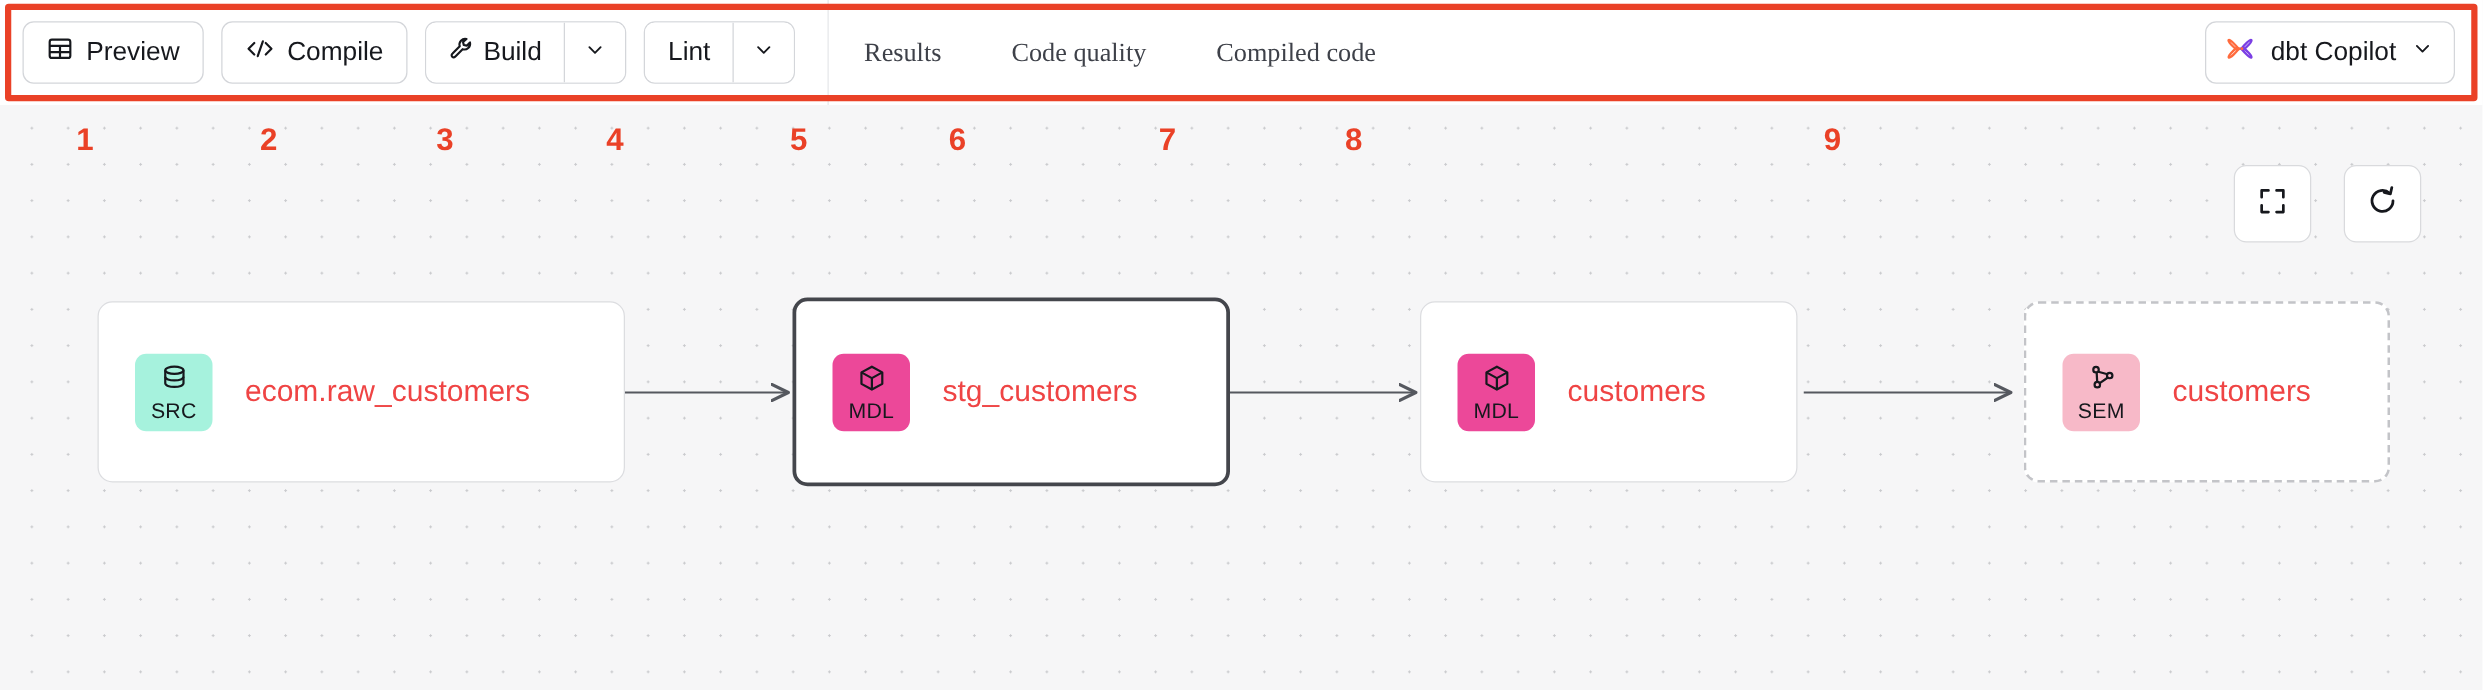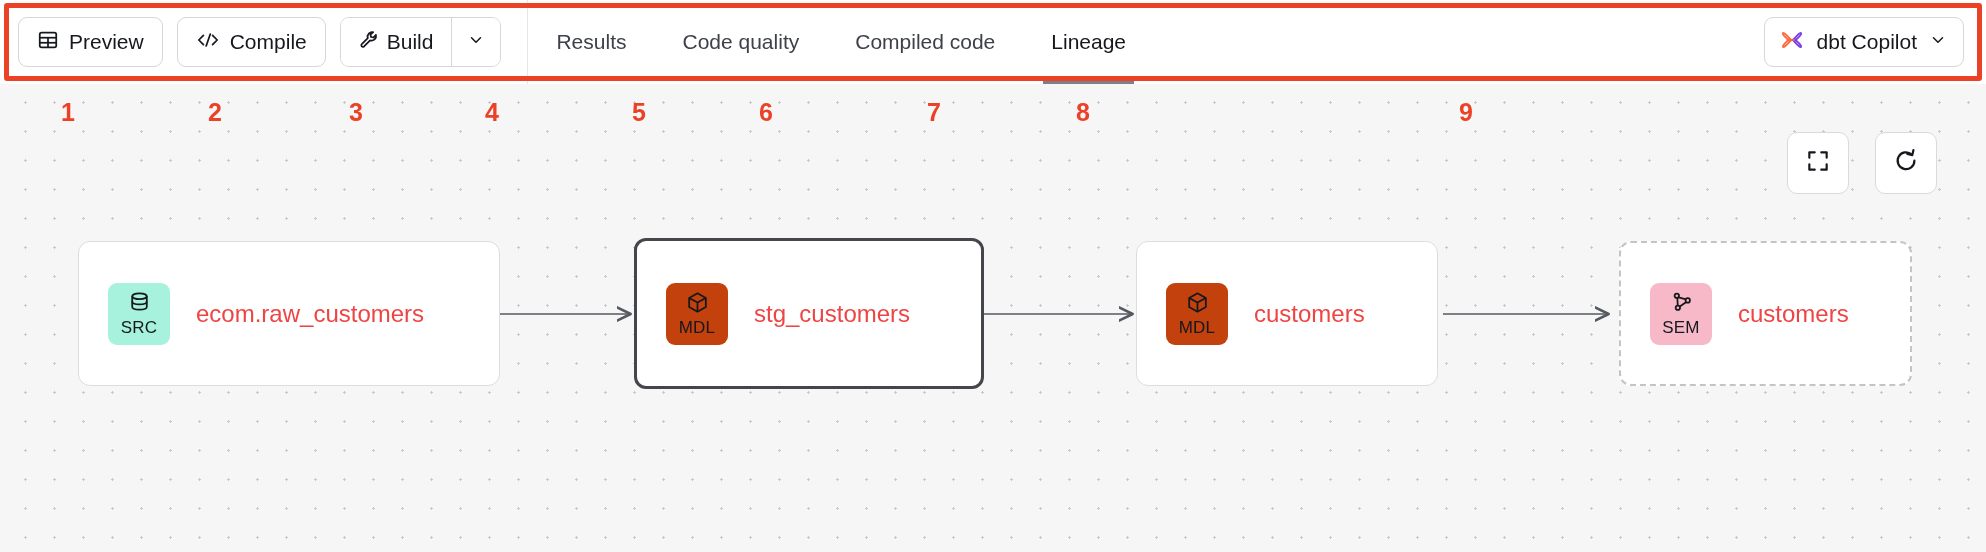--- a/index.html
+++ b/index.html
@@ -79,20 +79,21 @@
   
   .tabs { display: flex; align-items: center; height: 84px; }
   .tab {
     position: relative;
     padding: 0 28px;
     height: 84px;
     display: flex; align-items: center;
     font-size: 21px; color: #3e4149;
     cursor: pointer;
     white-space: nowrap;
+    font-family: Liberation Serif, serif;
   }
   .tab.active { color: #16181d; }
   .tab.active::after {
     content: "";
     position: absolute; left: 20px; right: 20px; bottom: 0;
     height: 3px; background: #7c7f87;
   }
 
   
   .copilot {
@@ -170,21 +171,21 @@
     align-items: center; justify-content: center;
     gap: 0px;
     flex: none;
   }
   .badge-label {
     font-size: 17px; line-height: 18px;
     color: #16181d; letter-spacing: .2px;
     font-family: "Liberation Sans", sans-serif;
   }
   .badge.src { background: #a6f2dd; }
-  .badge.mdl { background: #c2410c; }
+  .badge.mdl { background: #ec4899; }
   .badge.sem { background: #f7b9c8; }
   .node-label { font-size: 24px; color: #ef4444; white-space: nowrap; }
 
   .edge { position: absolute; z-index: 1; }
 </style>
 </head>
 <body>
 
 <div id="app">
 
@@ -226,36 +227,45 @@
         </div>
         <div class="sw-caret">
           <span>
             <svg width="18" height="18" viewBox="0 0 24 24" fill="none" stroke="#16181d" stroke-width="2" stroke-linecap="round" stroke-linejoin="round">
               <polyline points="6,9 12,15 18,9"></polyline>
             </svg>
           </span>
         </div>
       </div>
 
+      <div class="split-wrap">
+        <div class="sw-main">
+          <span>Lint</span>
+        </div>
+        <div class="sw-caret">
+          <span>
+            <svg width="18" height="18" viewBox="0 0 24 24" fill="none" stroke="#16181d" stroke-width="2" stroke-linecap="round" stroke-linejoin="round">
+              <polyline points="6,9 12,15 18,9"></polyline>
+            </svg>
+          </span>
+        </div>
+      </div>
     </div>
 
     <div class="vdivider"></div>
 
     <div class="tabs">
       <div class="tab">
         <span>Results</span>
       </div>
       <div class="tab">
         <span>Code quality</span>
       </div>
       <div class="tab">
         <span>Compiled code</span>
-      </div>
-      <div class="tab active">
-        <span>Lineage</span>
       </div>
     </div>
 
     <div class="copilot">
       <span>
         <svg width="26" height="26" viewBox="0 0 24 24" fill="none" stroke-width="1.7" stroke-linecap="round">
           <path d="M11.2 12.2C9 9.6 4.5 4.6 3.6 5.6c-.9 1 3.6 5.3 6.3 7.3" stroke="#ff6b3d"></path>
           <path d="M12.8 11.8c2.2 2.6 6.7 7.6 7.6 6.6.9-1-3.6-5.3-6.3-7.3" stroke="#7b3fe4"></path>
           <path d="M11.3 11.9C9.2 14.5 4.6 19.4 3.7 18.4c-.9-1 3.5-5.3 6.2-7.3" stroke="#ff6b3d"></path>
           <path d="M12.9 12.1c2.1-2.6 6.6-7.5 7.5-6.5.9 1-3.5 5.3-6.2 7.3" stroke="#7b3fe4"></path>

